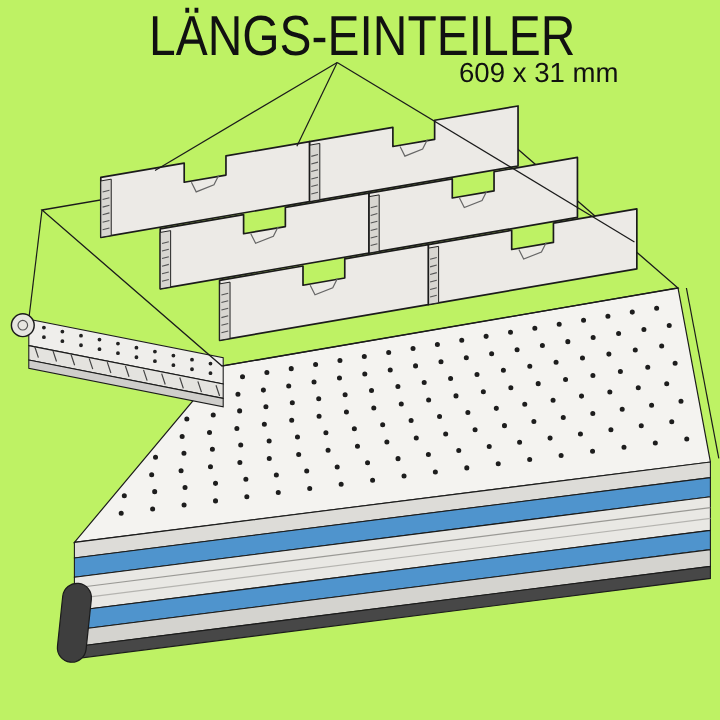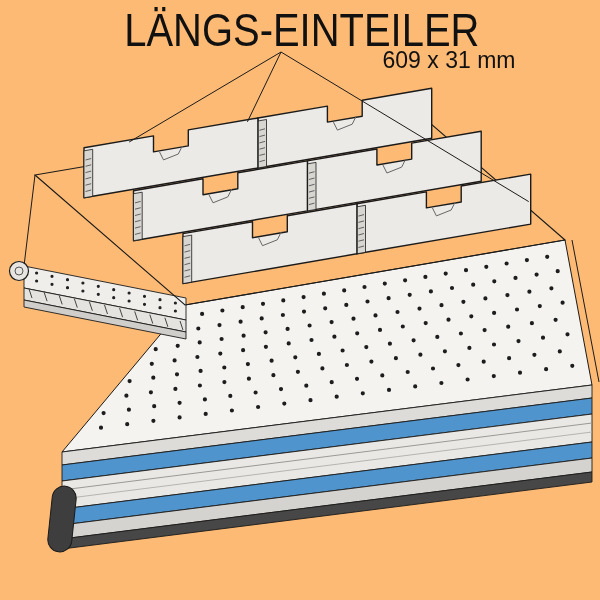--- a/index.html
+++ b/index.html
@@ -8,21 +8,21 @@
     width: 600px;
     height: 600px;
     background: #ffffff;
     font-family: "Liberation Sans", sans-serif;
     overflow: hidden;
   }
   .stage {
     position: relative;
     width: 600px;
     height: 600px;
-    background: #fdba74;
+    background: #bef264;
   }
   .title {
     position: absolute;
     top: 2px;
     left: 0;
     width: 100%;
     text-align: center;
     font-size: 47px;
     font-weight: 400;
     color: #111111;

